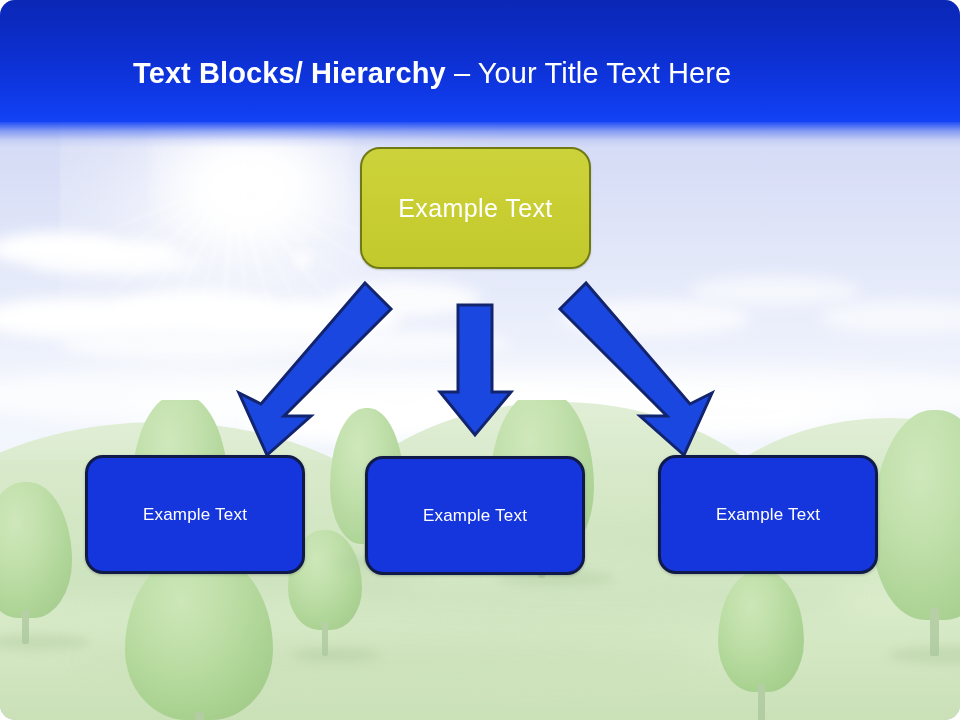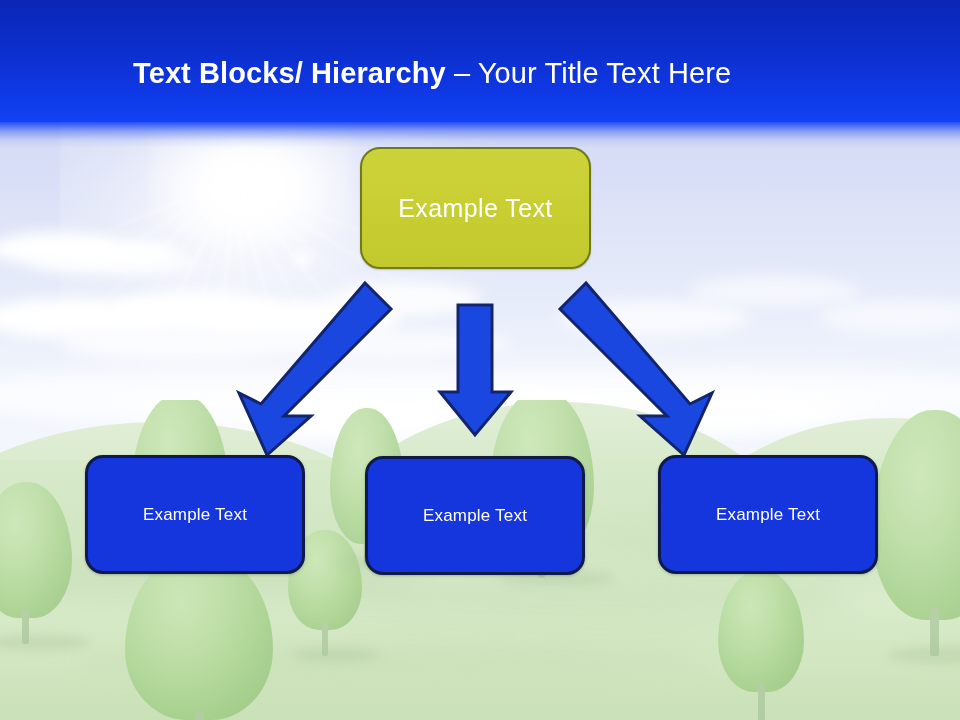--- a/index.html
+++ b/index.html
@@ -10,20 +10,21 @@
   body {
     font-family: "Liberation Sans", sans-serif;
   }
 
   #slide {
     position: relative;
     width: 960px;
     height: 720px;
     overflow: hidden;
     background: #c3caf2;
+    border-radius: 15px;
   }
 
   
   .sky {
     position: absolute;
     left: 0; top: 0;
     width: 960px; height: 470px;
     background: linear-gradient(to bottom,
       #b6c0ef 0%,
       #bfc8f1 18%,

